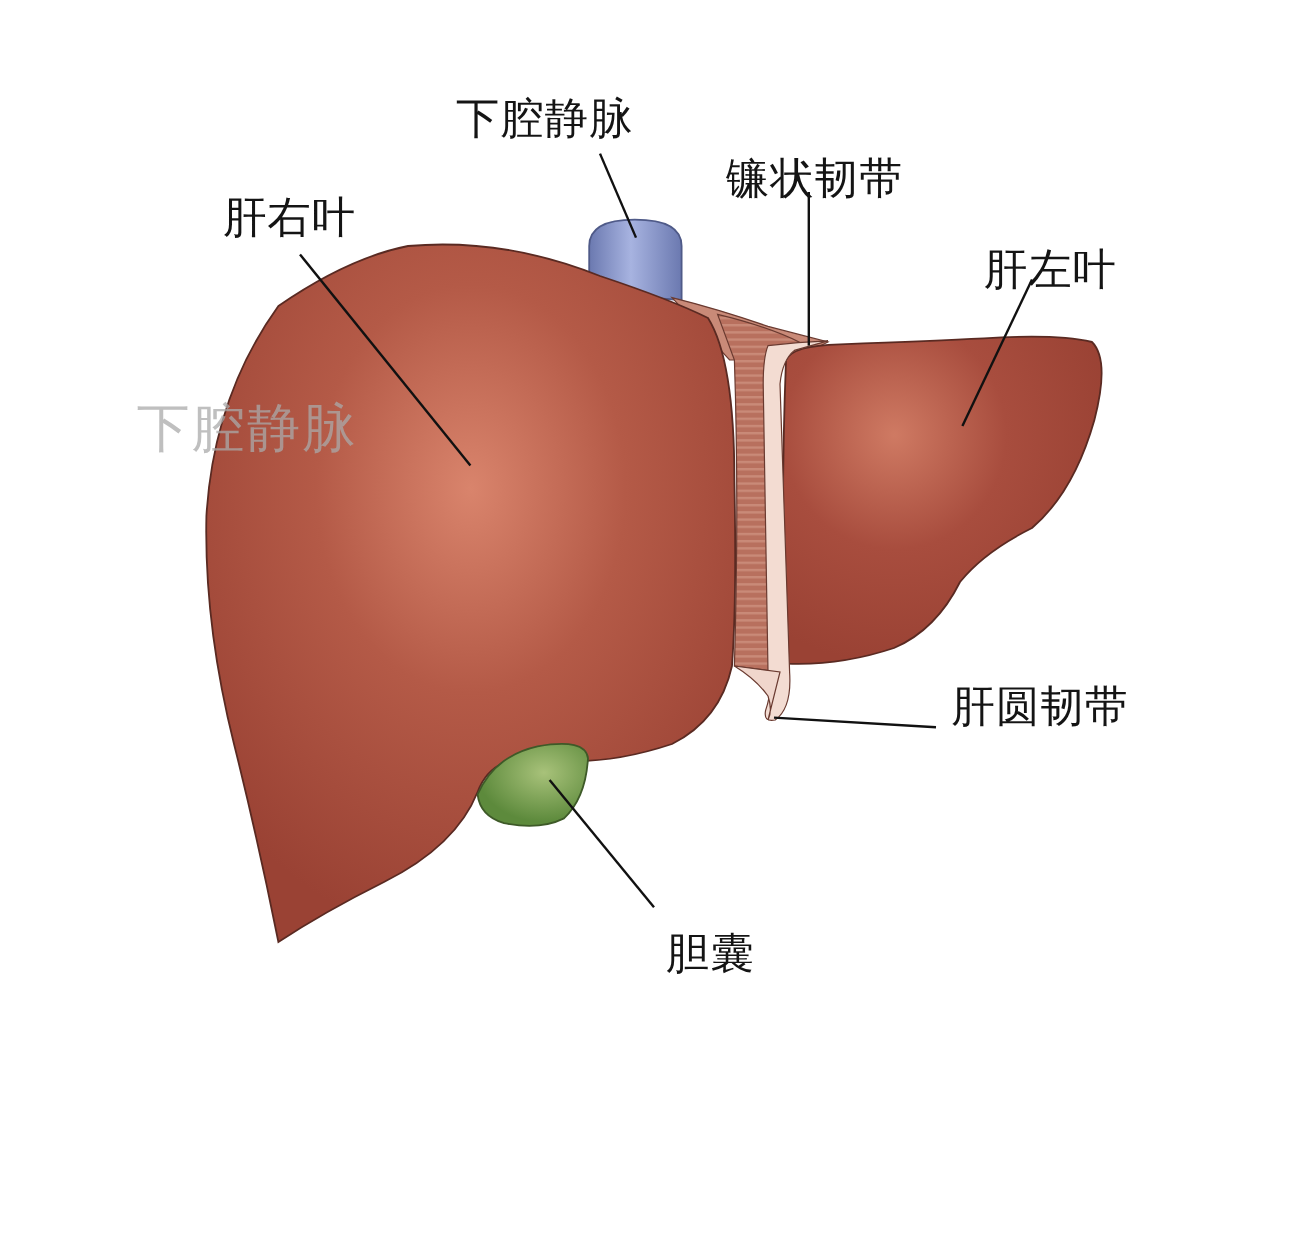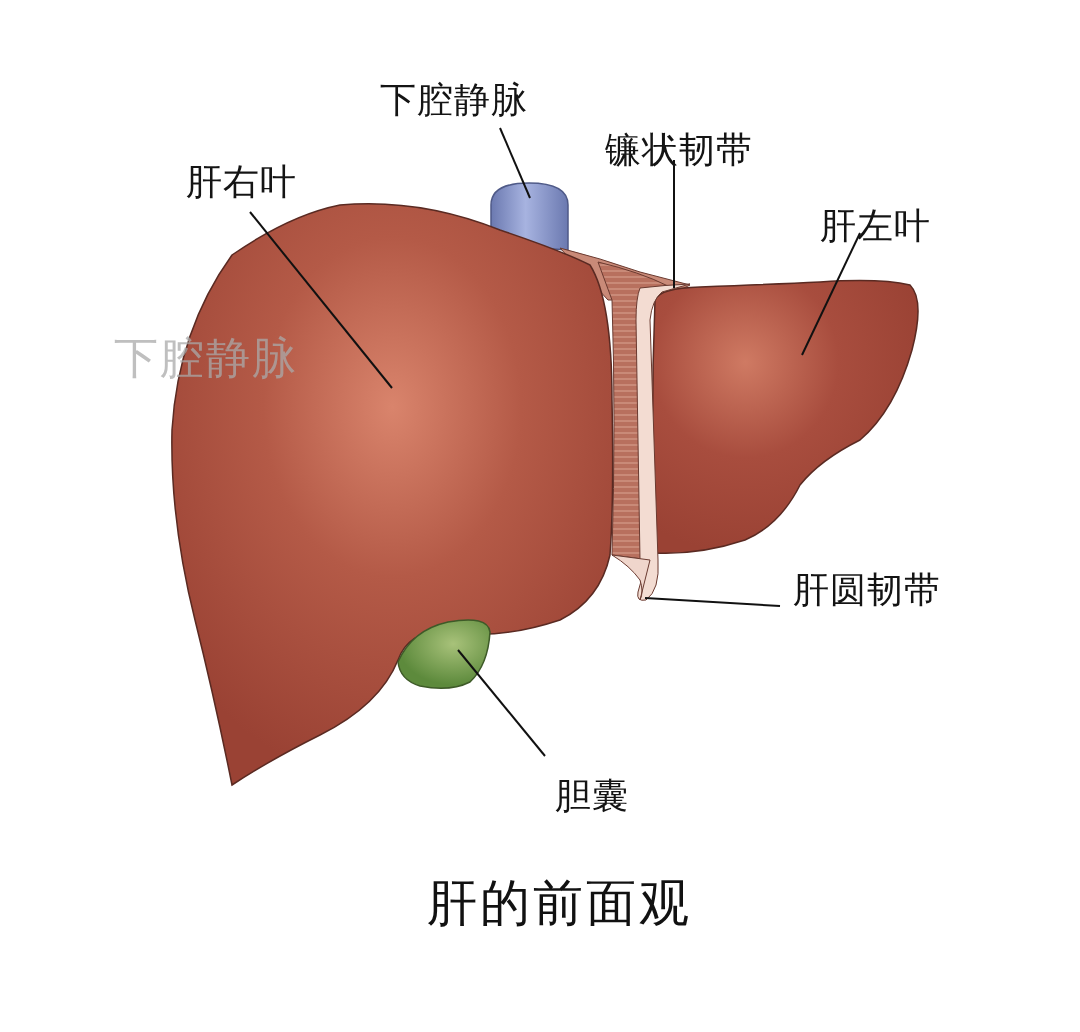--- a/index.html
+++ b/index.html
@@ -68,14 +68,13 @@
 
   <div class="watermark" style="left:114px; top:336px;">下腔静脉</div>
 
   <div class="label" style="left:380px; top:82px;">下腔静脉</div>
   <div class="label" style="left:605px; top:116px;margin-top:16px;">镰状韧带</div>
   <div class="label" style="left:186px; top:164px;text-align:right;">肝右叶</div>
   <div class="label" style="left:820px; top:208px;">肝左叶</div>
   <div class="label" style="left:793px; top:572px;">肝圆韧带</div>
   <div class="label" style="left:523px; top:778px;margin-left:32px;">胆囊</div>
 
-  <div class="title" style="left:427px; top:878px;">肝的前面观</div>
 </div>
 
 </body></html>

